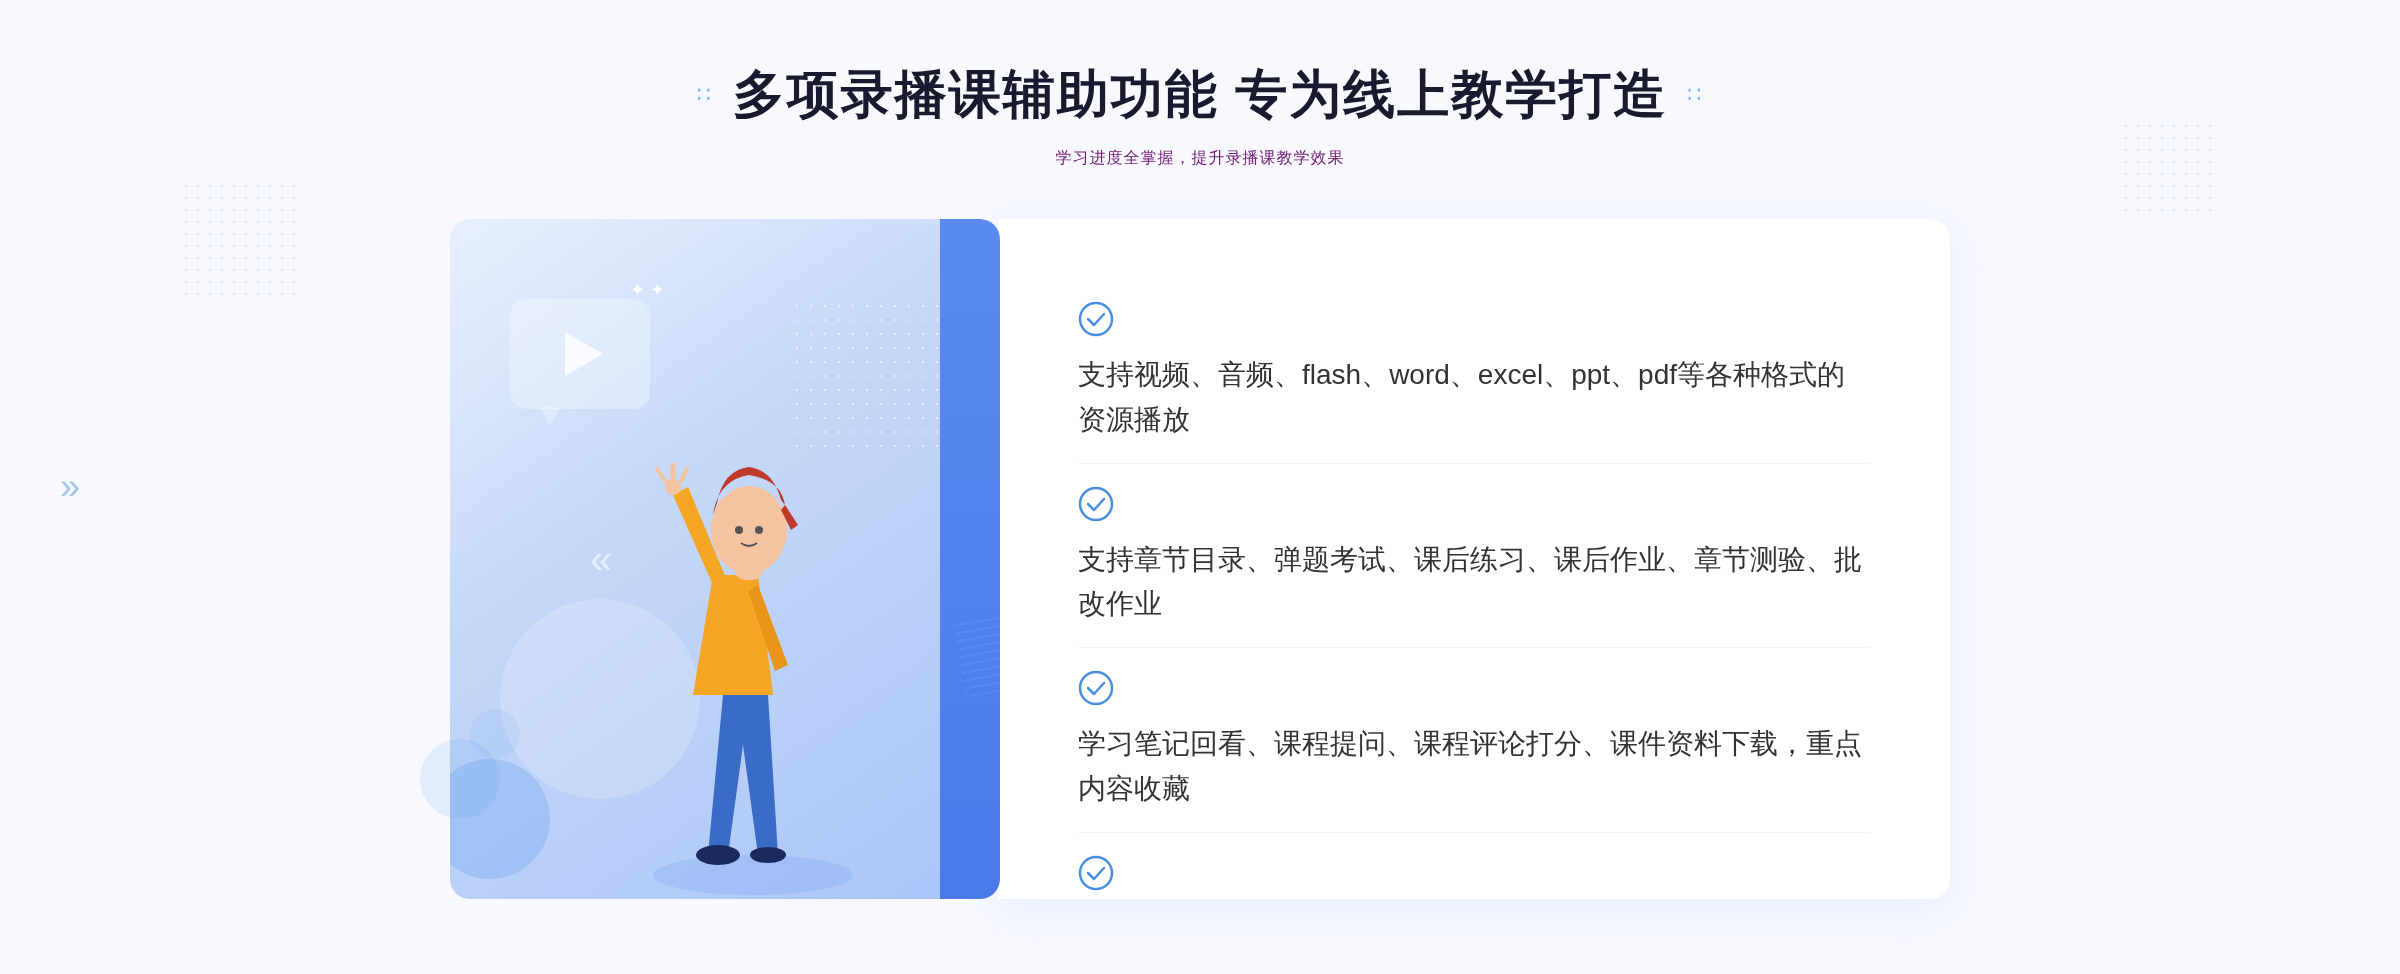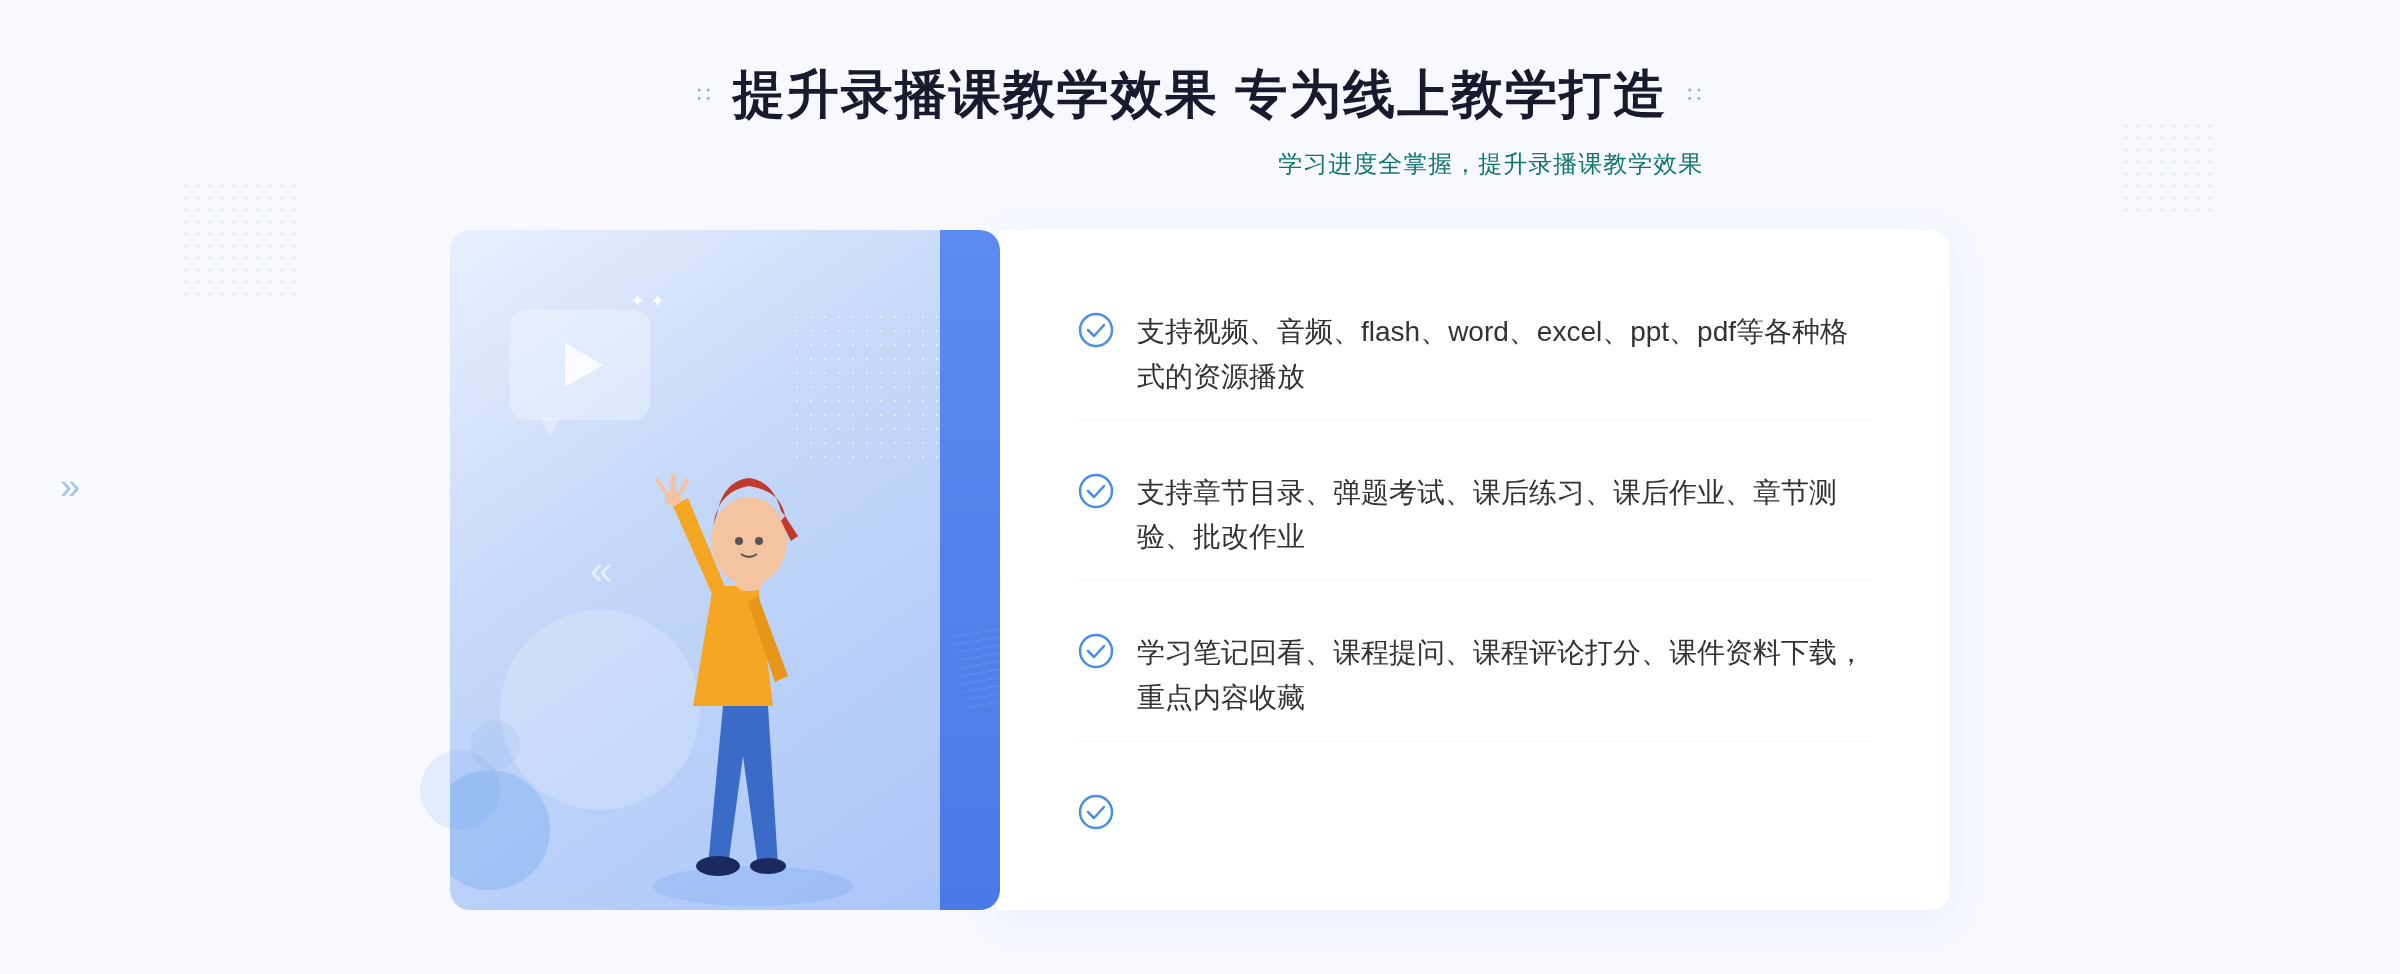--- a/index.html
+++ b/index.html
@@ -87,24 +87,23 @@
     }
 
     .main-title {
       font-size: 52px;
       font-weight: 700;
       color: #1a1a2e;
       letter-spacing: 2px;
     }
 
     .subtitle {
-      font-size: 24px;
-      color: #0f766e;
+      font-size: 16px;
+      color: #701a75;
       letter-spacing: 1px;
-      text-align: right;
     }
 
     
     .content-area {
       display: flex;
       width: 1500px;
       height: 720px;
       position: relative;
     }
 
@@ -224,23 +223,24 @@
       display: flex;
       flex-direction: column;
       justify-content: space-between;
       box-shadow: 0 10px 40px rgba(100, 150, 240, 0.1);
       height: 680px;
     }
 
     .feature-item {
       display: flex;
       align-items: flex-start;
-      gap: 23px;
+      gap: 16px;
       padding: 20px 0;
       border-bottom: 1px solid #f0f4ff;
+      flex-direction: column;
     }
 
     .feature-item:last-child {
       border-bottom: none;
     }
 
     .check-icon {
       width: 36px;
       height: 36px;
       flex-shrink: 0;
@@ -313,21 +313,21 @@
 <div class="page-wrapper">
 
   <div class="dots-left"></div>
   <div class="dots-right"></div>
 
   <div class="arrow-left">»</div>
 
   <div class="header-section">
     <div class="title-row">
       <span class="title-dots-icon">∷</span>
-      <h1 class="main-title">提升录播课教学效果 专为线上教学打造</h1>
+      <h1 class="main-title">多项录播课辅助功能 专为线上教学打造</h1>
       <span class="title-dots-icon">∷</span>
     </div>
     <p class="subtitle">学习进度全掌握，提升录播课教学效果</p>
   </div>
 
   <div class="content-area">
 
     <div class="illustration-panel">
 
       <div class="illus-dots"></div>

